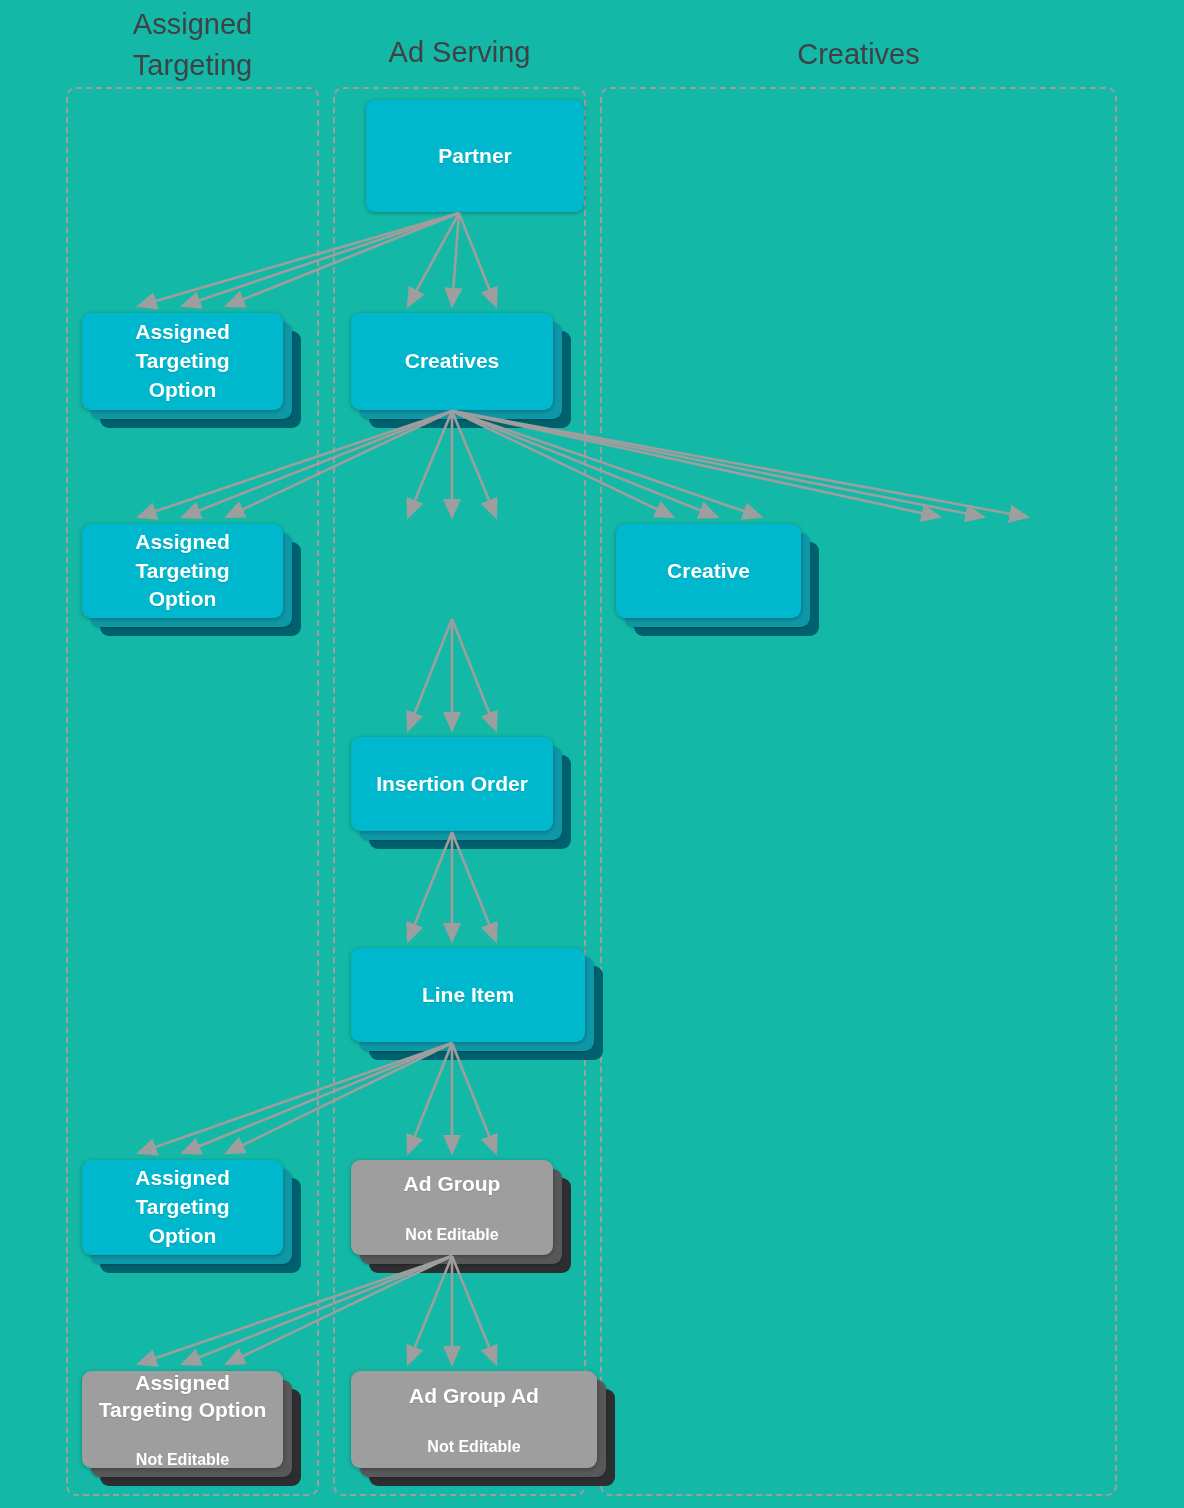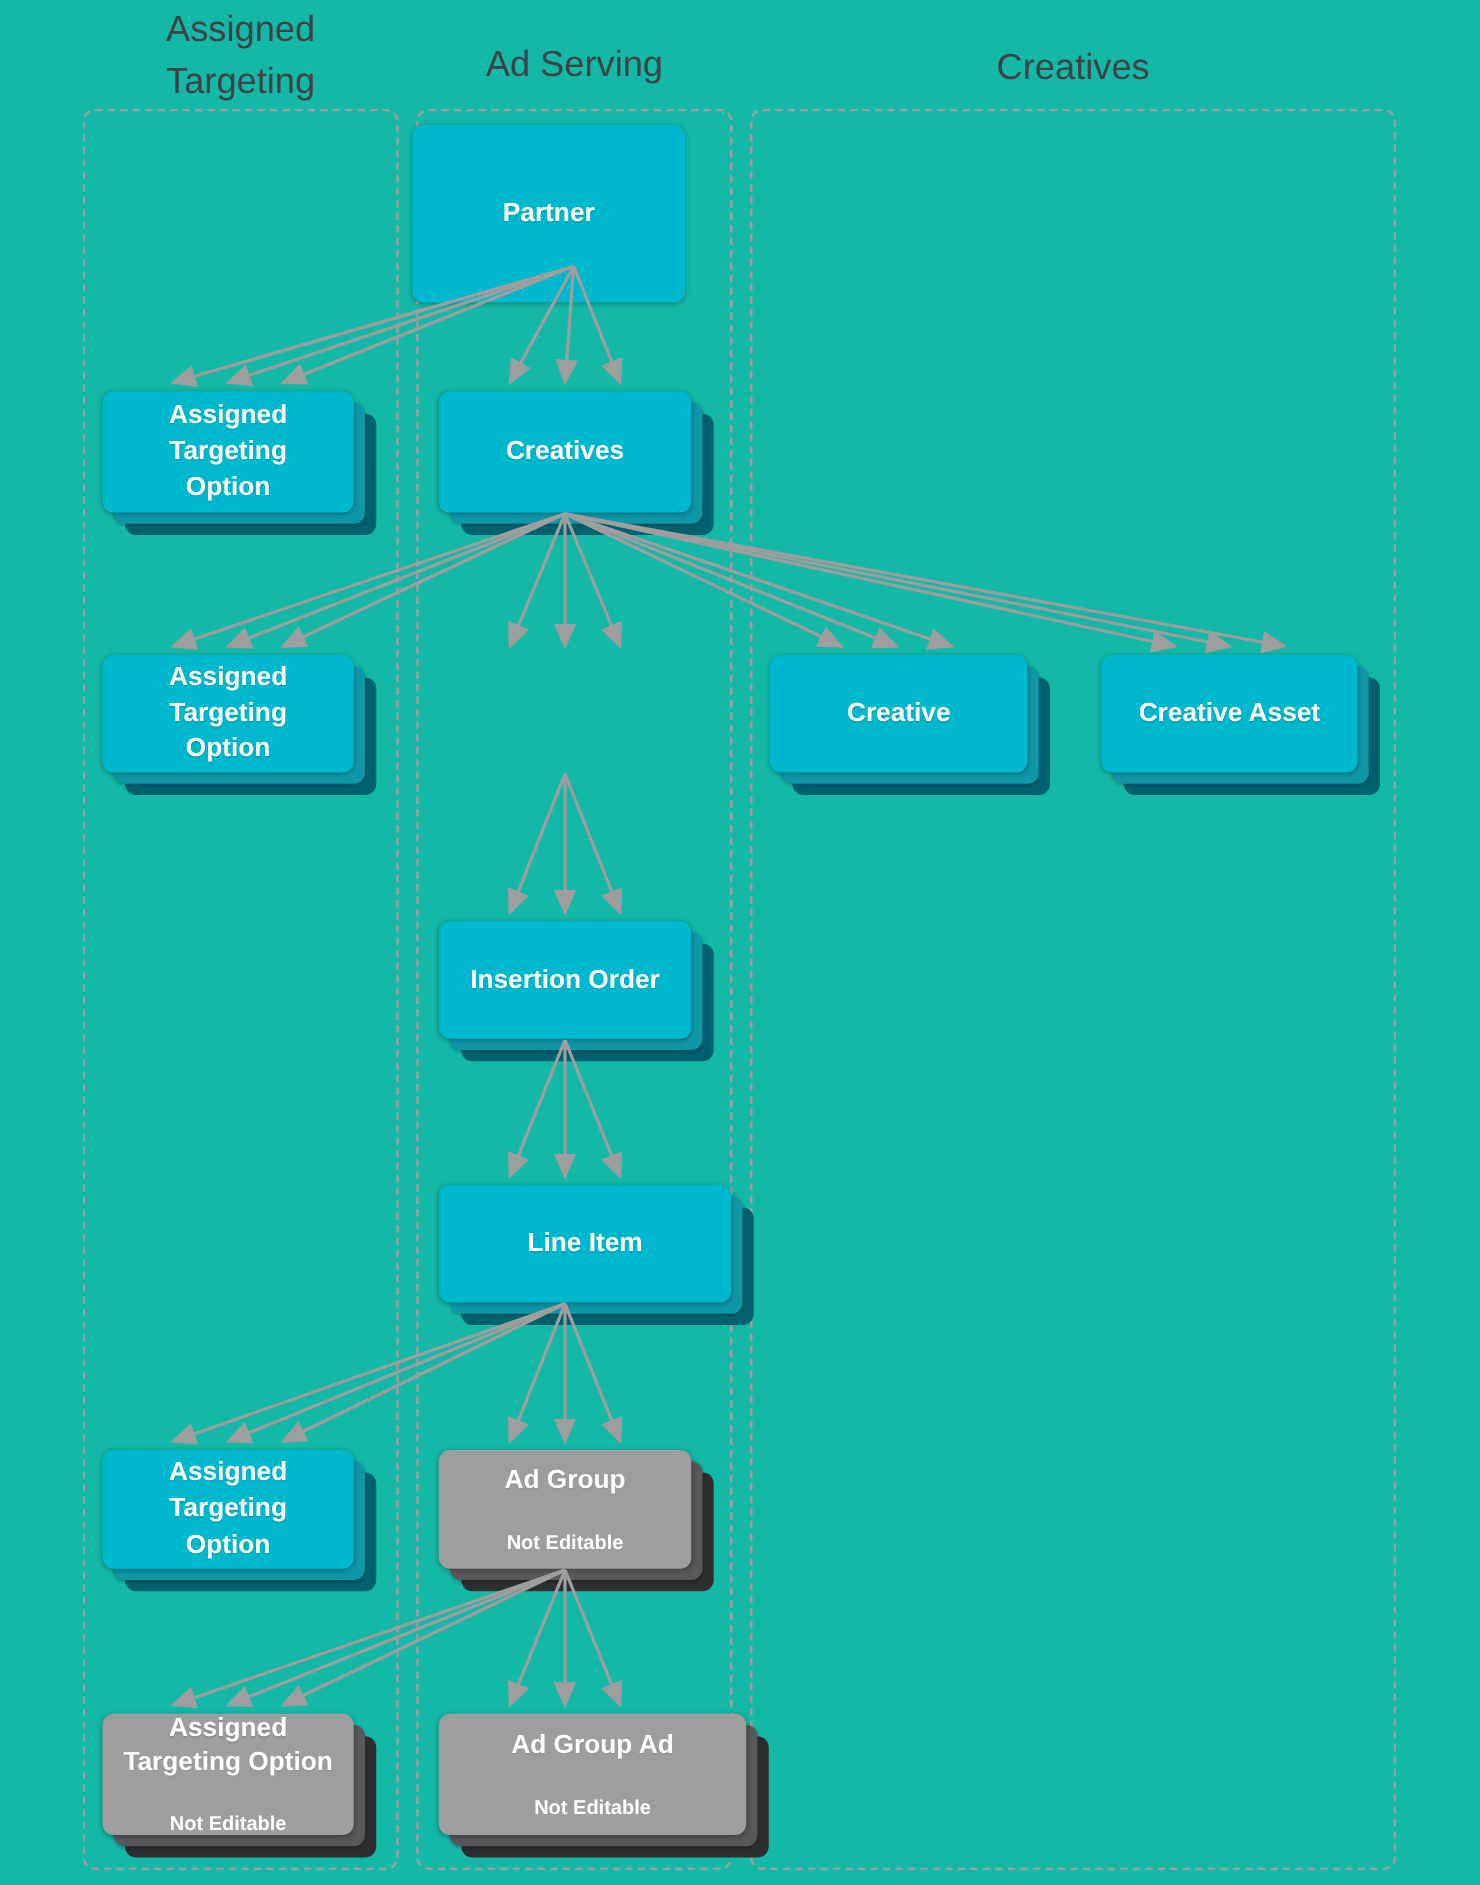--- a/index.html
+++ b/index.html
@@ -89,21 +89,21 @@
         <line x1="452" y1="1043" x2="226.5" y2="1153" marker-end="url(#ah)"></line>
         <line x1="452" y1="1256" x2="408" y2="1364" marker-end="url(#ah)"></line>
         <line x1="452" y1="1256" x2="452" y2="1364" marker-end="url(#ah)"></line>
         <line x1="452" y1="1256" x2="496" y2="1364" marker-end="url(#ah)"></line>
         <line x1="452" y1="1256" x2="138.5" y2="1364" marker-end="url(#ah)"></line>
         <line x1="452" y1="1256" x2="182.5" y2="1364" marker-end="url(#ah)"></line>
         <line x1="452" y1="1256" x2="226.5" y2="1364" marker-end="url(#ah)"></line>
       </g>
   </svg>
 
-  <div class="node teal single" style="left: 330px; top: 100px; width: 218px; height: 142px;">
+  <div class="node teal single" style="left: 366px; top: 100px; width: 218px; height: 112px;">
 
     <div class="front">
       <div class="label">Partner</div>
 
     </div>
   </div>
   <div class="node teal" style="left: 82px; top: 313px; width: 201px; height: 97px;">
     <div class="layer back"></div>
     <div class="layer mid"></div>
     <div class="front">
@@ -124,33 +124,25 @@
   <div class="node teal" style="left: 82px; top: 524px; width: 201px; height: 94px;">
     <div class="layer back"></div>
     <div class="layer mid"></div>
     <div class="front">
       <div class="label">Assigned
 Targeting
 Option</div>
 
     </div>
   </div>
-  <div class="node teal" style="left: 616px; top: 524px; width: 206px; height: 94px;">
+  <div class="node teal" style="left: 616px; top: 524px; width: 185px; height: 94px;">
     <div class="layer back"></div>
     <div class="layer mid"></div>
     <div class="front">
       <div class="label">Creative</div>
-
-    </div>
-  </div>
-  <div class="node teal" style="left: 881px; top: 524px; width: 205px; height: 94px;">
-    <div class="layer back"></div>
-    <div class="layer mid"></div>
-    <div class="front">
-      <div class="label">Creative Asset</div>
 
     </div>
   </div>
   <div class="node teal" style="left: 351px; top: 737px; width: 202px; height: 94px;">
     <div class="layer back"></div>
     <div class="layer mid"></div>
     <div class="front">
       <div class="label">Insertion Order</div>
 
     </div>

